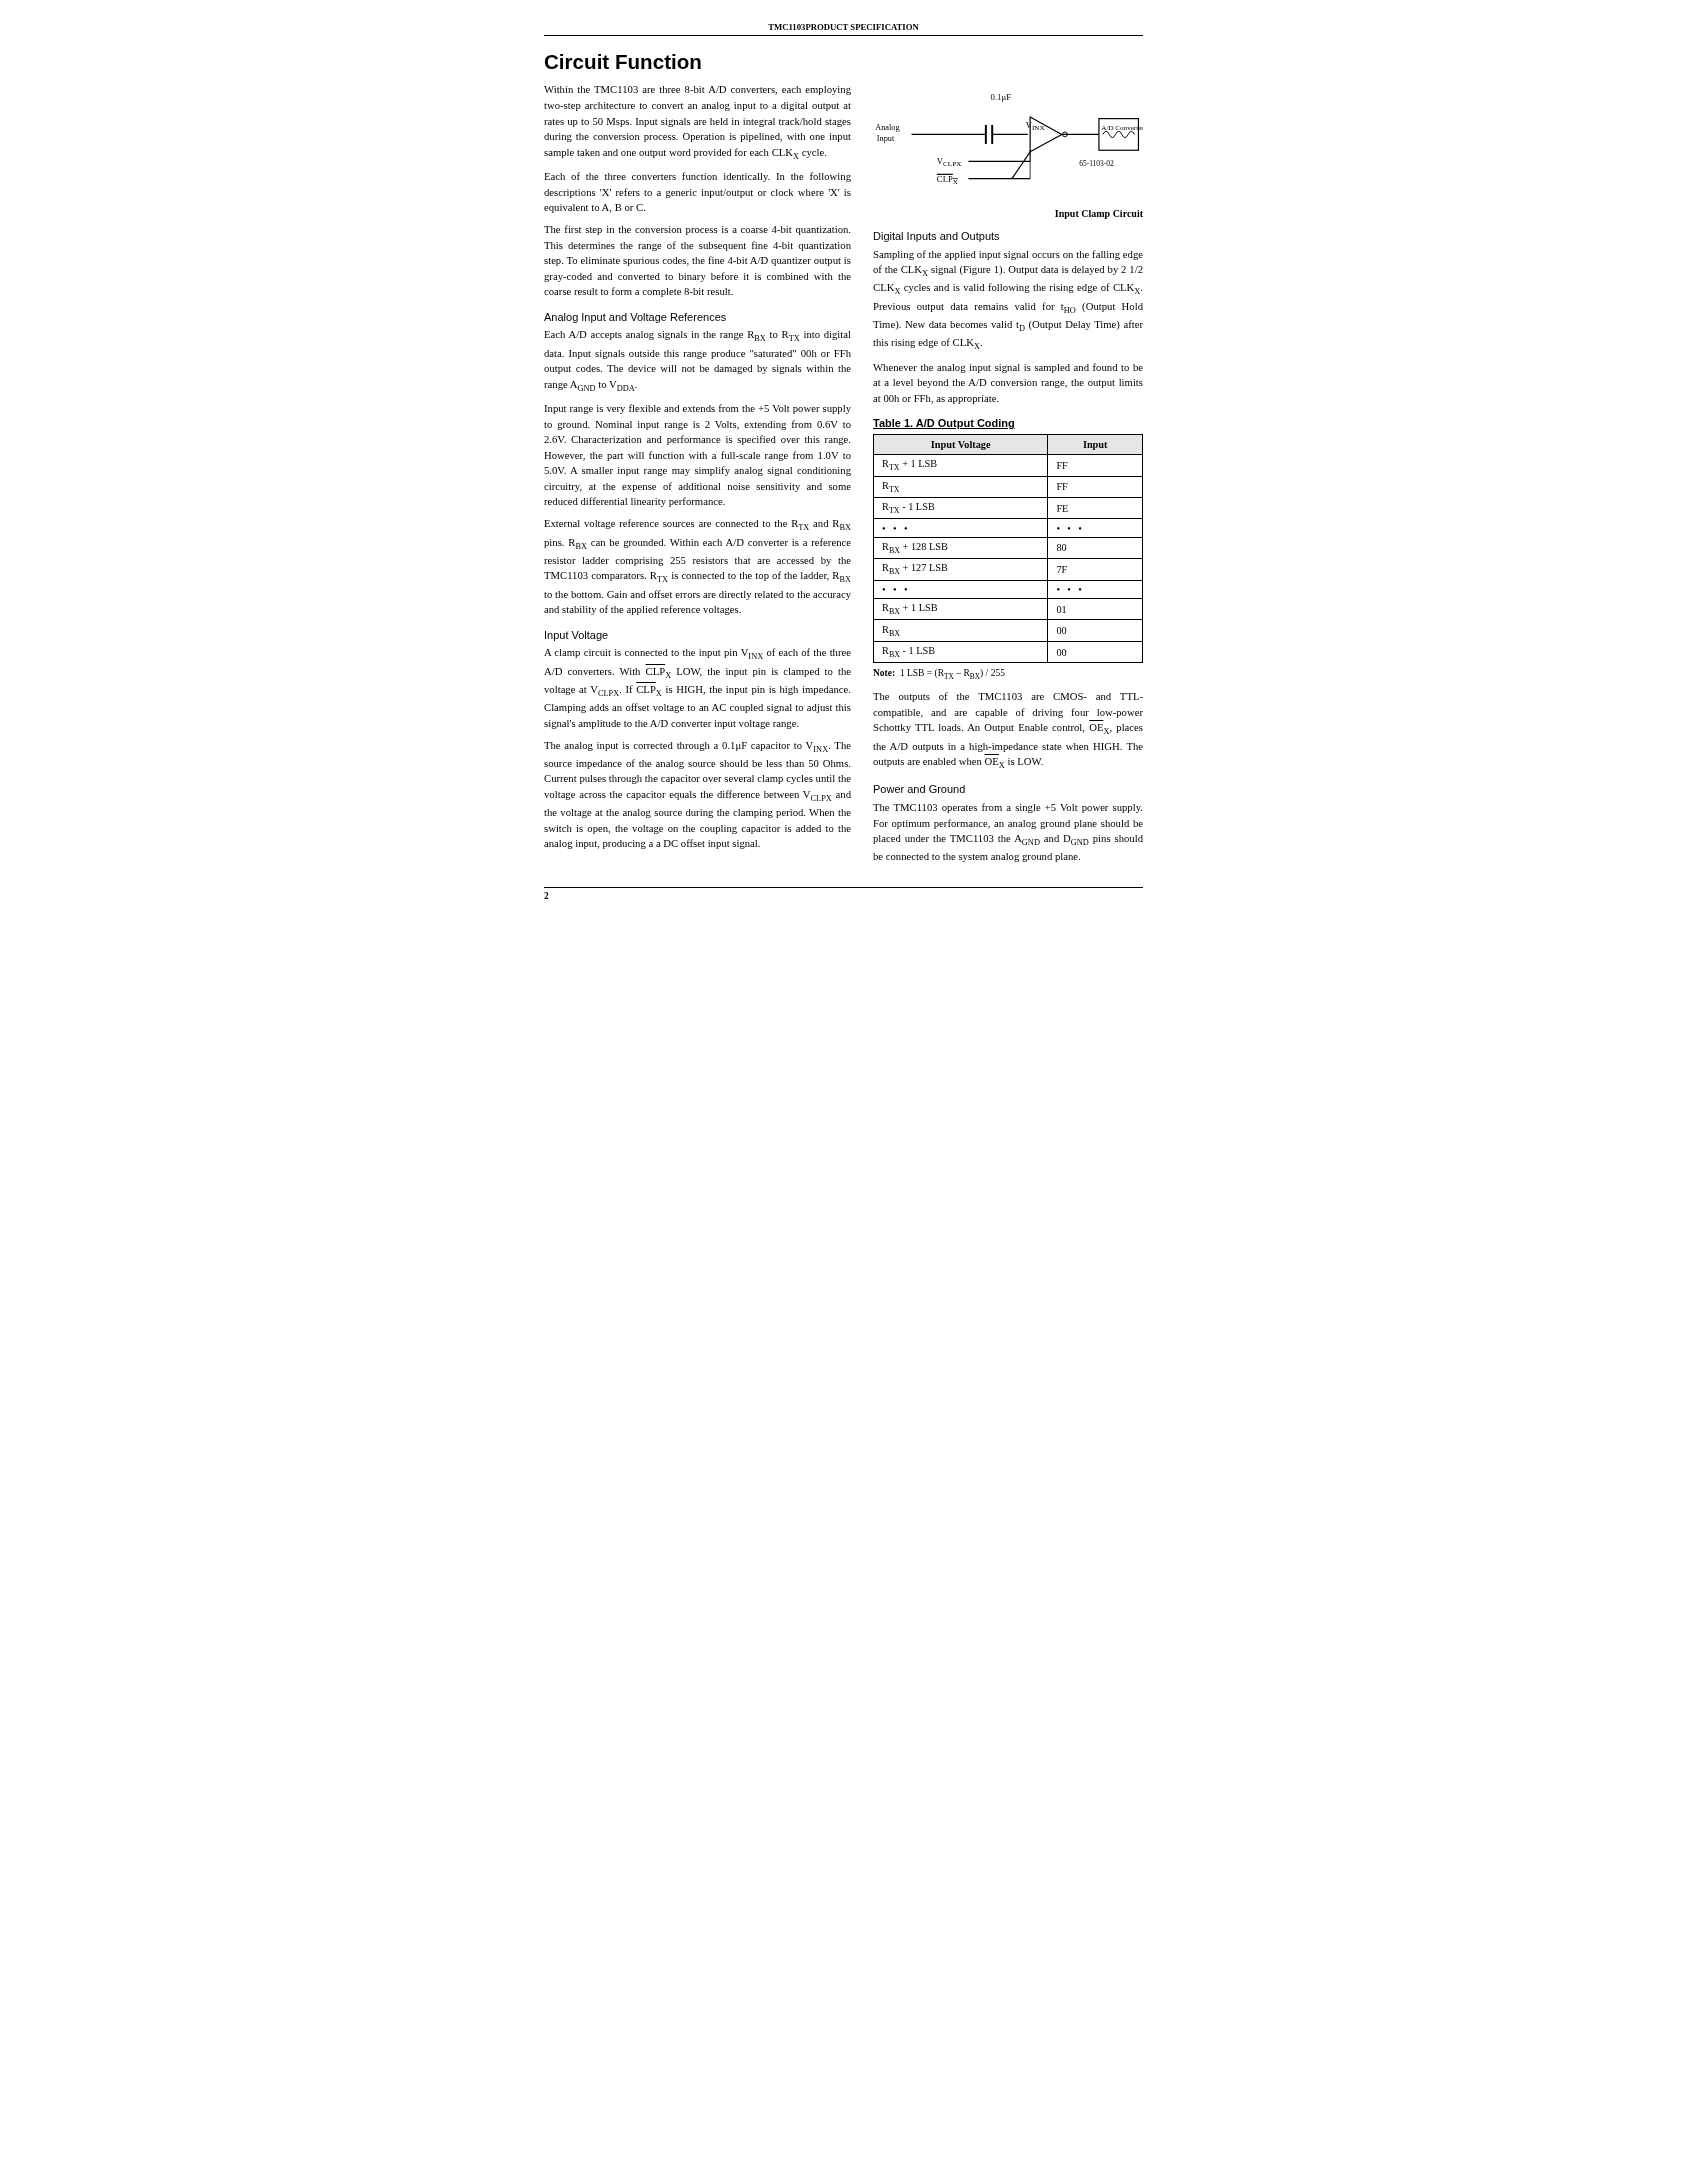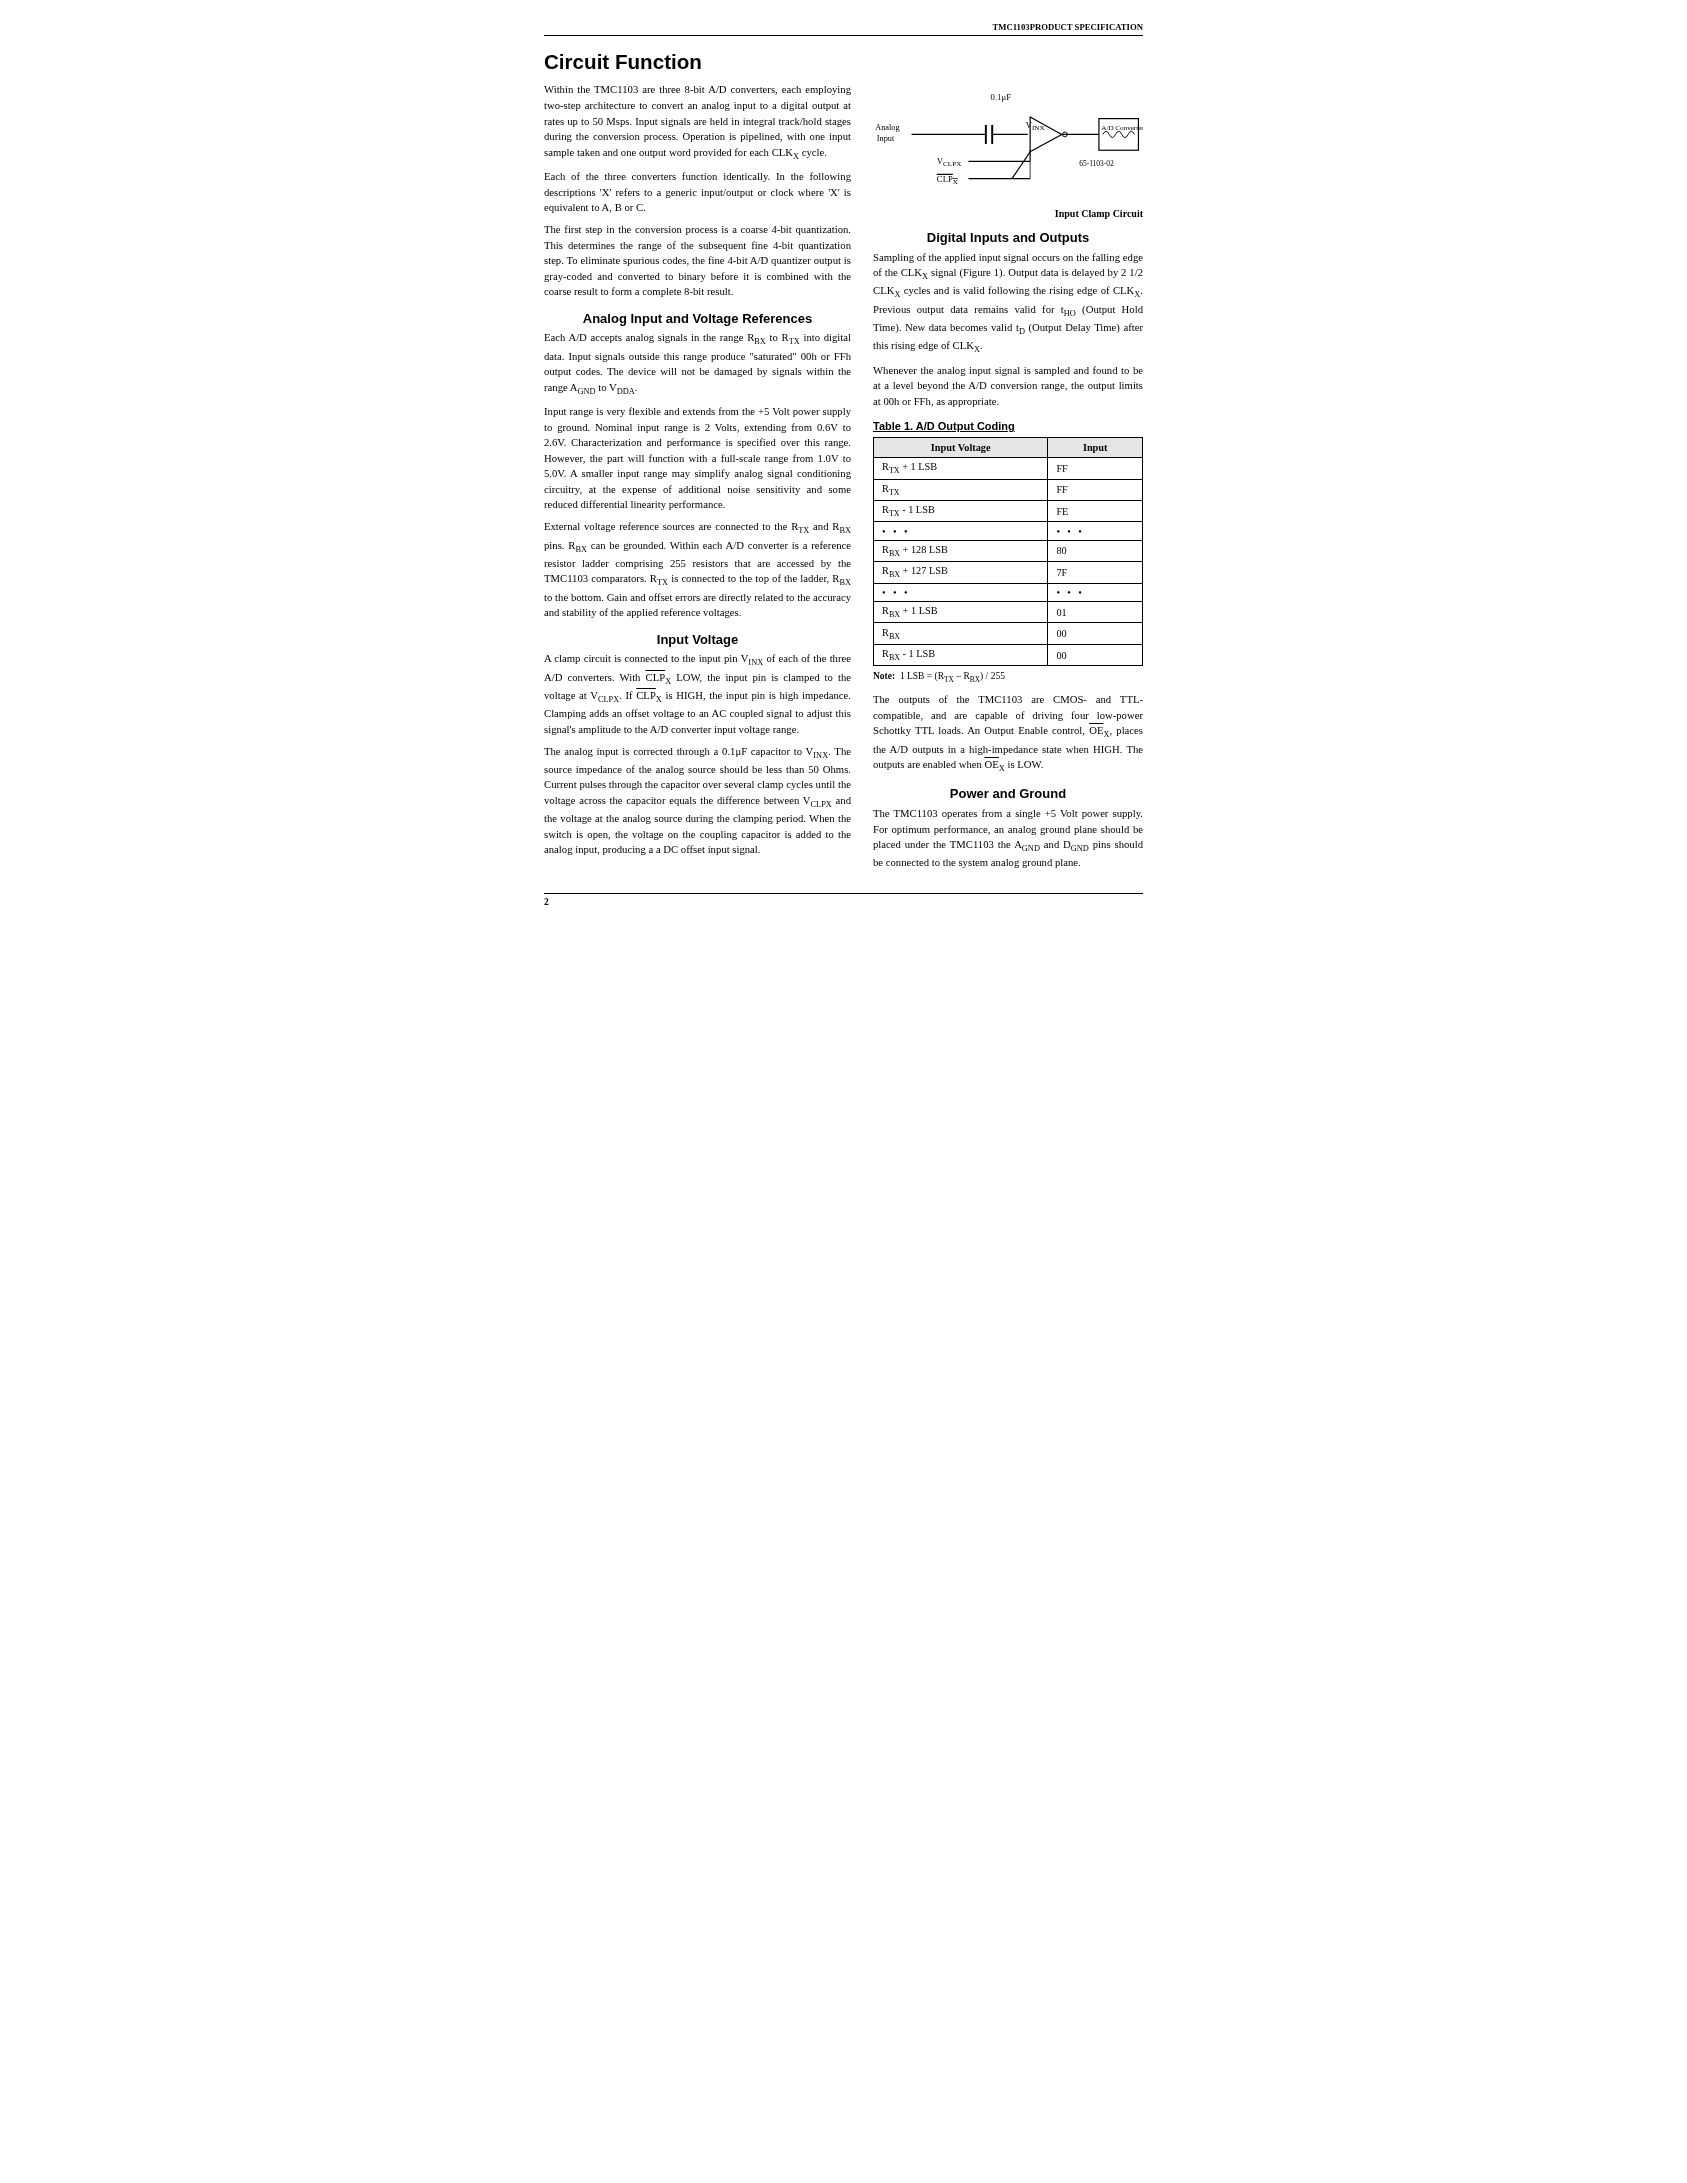--- a/index.html
+++ b/index.html
@@ -7,21 +7,21 @@
       background: #fff;
       font-family: Times New Roman, Times, serif;
       font-size: 10.7px;
       color: #000;
       width: 675px;
       margin: 0 auto;
       padding: 22px 38px 32px 38px;
     }
     .page-header {
       display: flex;
-      justify-content: flex-end;
+      justify-content: center;
       align-items: center;
       border-bottom: 1.2px solid #000;
       padding-bottom: 3.2px;
       margin-bottom: 14.3px;
       font-size: 8.7px;
       font-weight: bold;
     }
     .page-header .left { font-weight: bold; }
     .page-header .right { font-weight: bold; }
 
@@ -41,26 +41,25 @@
       font-weight: bold;
       margin-bottom: 8px;
       font-family: Arial, Helvetica, sans-serif;
     }
     p {
       margin-bottom: 6.4px;
       line-height: 1.45;
       text-align: justify;
     }
     h2.section-title {
-      font-size: 13px;
-      font-weight: bold;
+      font-size: 11px;
+      font-weight: normal;
       font-family: Arial, Helvetica, sans-serif;
       margin-top: 11px;
       margin-bottom: 4.8px;
-      text-align: center;
     }
     h3.table-title {
       font-size: 11px;
       font-weight: bold;
       font-family: Arial, Helvetica, sans-serif;
       margin-top: 11px;
       margin-bottom: 4.8px;
       text-decoration: underline;
     }
 

